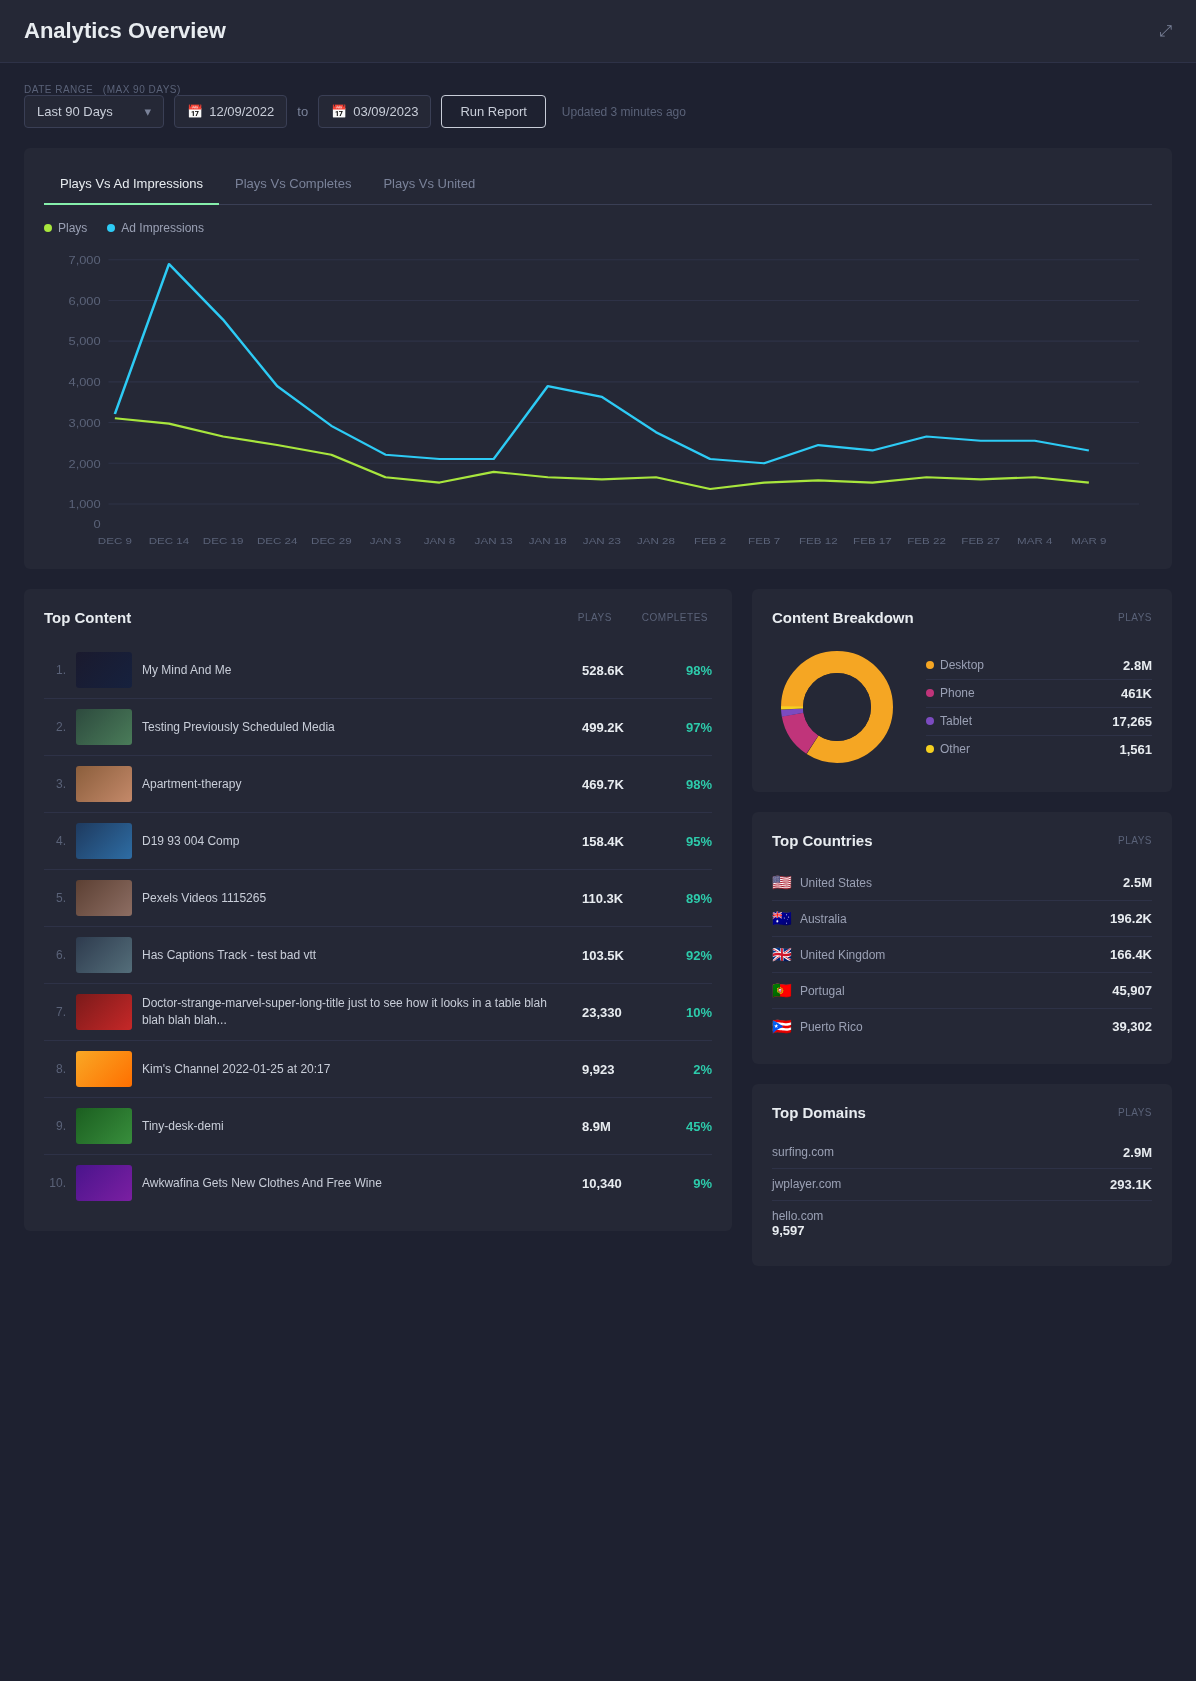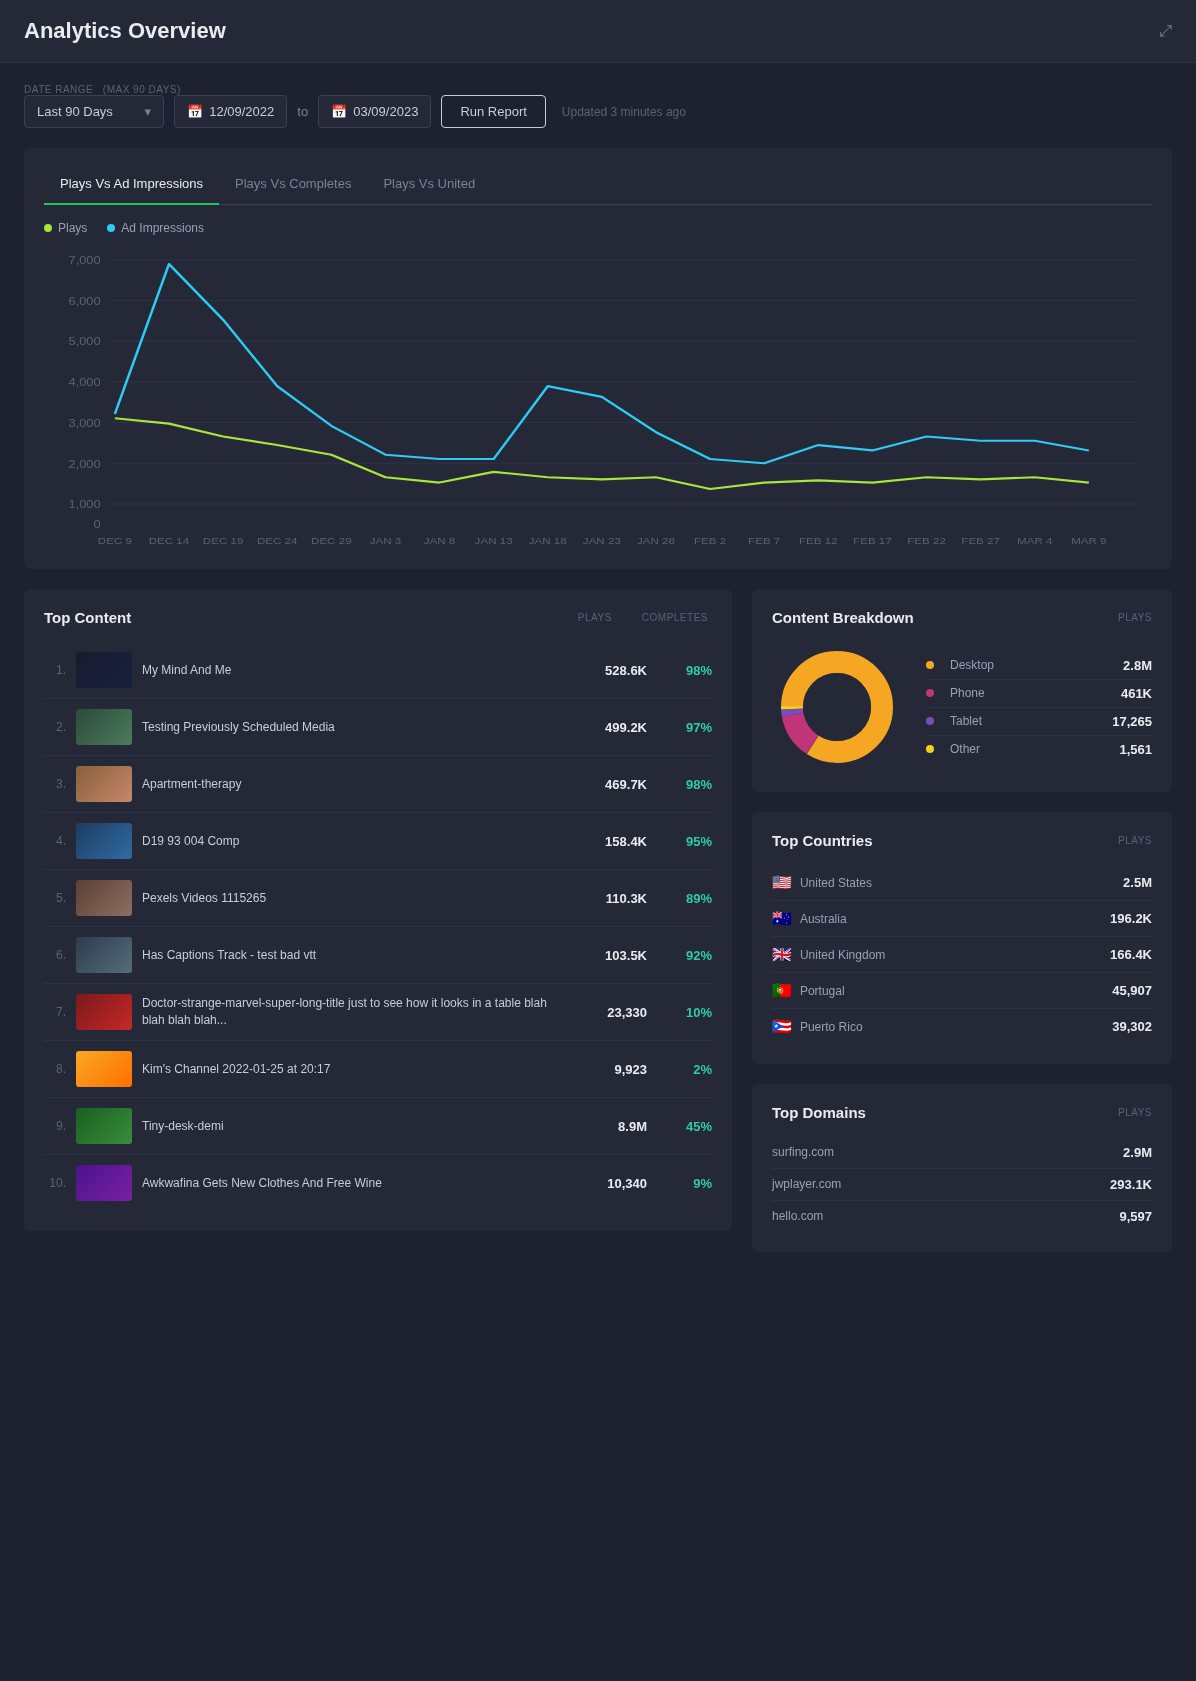--- a/index.html
+++ b/index.html
@@ -107,21 +107,21 @@
       padding: 8px 16px 12px;
       font-size: 13px;
       color: #7a8299;
       cursor: pointer;
       position: relative;
       border-bottom: 2px solid transparent;
       margin-bottom: -1px;
     }
     .chart-tab.active {
       color: #e8ecf0;
-      border-bottom: 2px solid #22c55e;
+      border-bottom: 2px solid #86efac;
     }
     .chart-legend {
       display: flex;
       gap: 20px;
       margin-bottom: 14px;
     }
     .legend-item {
       display: flex;
       align-items: center;
       gap: 6px;
@@ -196,21 +196,20 @@
       overflow: hidden;
     }
     .content-title {
       flex: 1;
       font-size: 12px;
       color: #c8cdd8;
       line-height: 1.4;
     }
     .content-plays {
       min-width: 65px;
-      text-align: right;
       font-size: 13px;
       font-weight: 600;
       color: #e8ecf0;
     }
     .content-completes {
       min-width: 55px;
       text-align: right;
       font-size: 13px;
       font-weight: 600;
       color: #2dcbab;
@@ -242,21 +241,21 @@
     .device-list { flex: 1; }
     .device-row {
       display: flex;
       align-items: center;
       justify-content: space-between;
       padding: 6px 0;
       border-bottom: 1px solid #2e3247;
       font-size: 12px;
     }
     .device-row:last-child { border-bottom: none; }
-    .device-name-wrap { display: flex; align-items: center; gap: 16px; color: #9aa0b4; }
+    .device-name-wrap { display: flex; align-items: center; gap: 6px; color: #9aa0b4; }
     .device-dot { width: 8px; height: 8px; border-radius: 50%; flex-shrink: 0; }
     .device-val { font-size: 13px; font-weight: 600; color: #e8ecf0; }
     
     .country-row {
       display: flex;
       align-items: center;
       padding: 8px 0;
       border-bottom: 1px solid #2e3247;
       font-size: 12px;
       gap: 8px;
@@ -266,21 +265,21 @@
     .country-name { flex: 1; color: #9aa0b4; }
     .country-val { font-size: 13px; font-weight: 600; color: #e8ecf0; }
     
     .domain-row {
       display: flex;
       justify-content: space-between;
       padding: 8px 0;
       border-bottom: 1px solid #2e3247;
       font-size: 12px;
     }
-    .domain-row:last-child { border-bottom: none; }
+    .domain-row:last-child { border-bottom: none; flex-direction: column; }
     .domain-name { color: #9aa0b4; }
     .domain-val { font-size: 13px; font-weight: 600; color: #e8ecf0; }
     
     .thumb-1 { background: linear-gradient(135deg, #1a1a2e, #16213e); }
     .thumb-2 { background: linear-gradient(135deg, #2d4a3e, #4a7c59); }
     .thumb-3 { background: linear-gradient(135deg, #8b5e3c, #c4896a); }
     .thumb-4 { background: linear-gradient(135deg, #1e3a5f, #2e6da4); }
     .thumb-5 { background: linear-gradient(135deg, #5c4033, #8d6e63); }
     .thumb-6 { background: linear-gradient(135deg, #2e3b4e, #546e7a); }
     .thumb-7 { background: linear-gradient(135deg, #7b1a1a, #c62828); }

